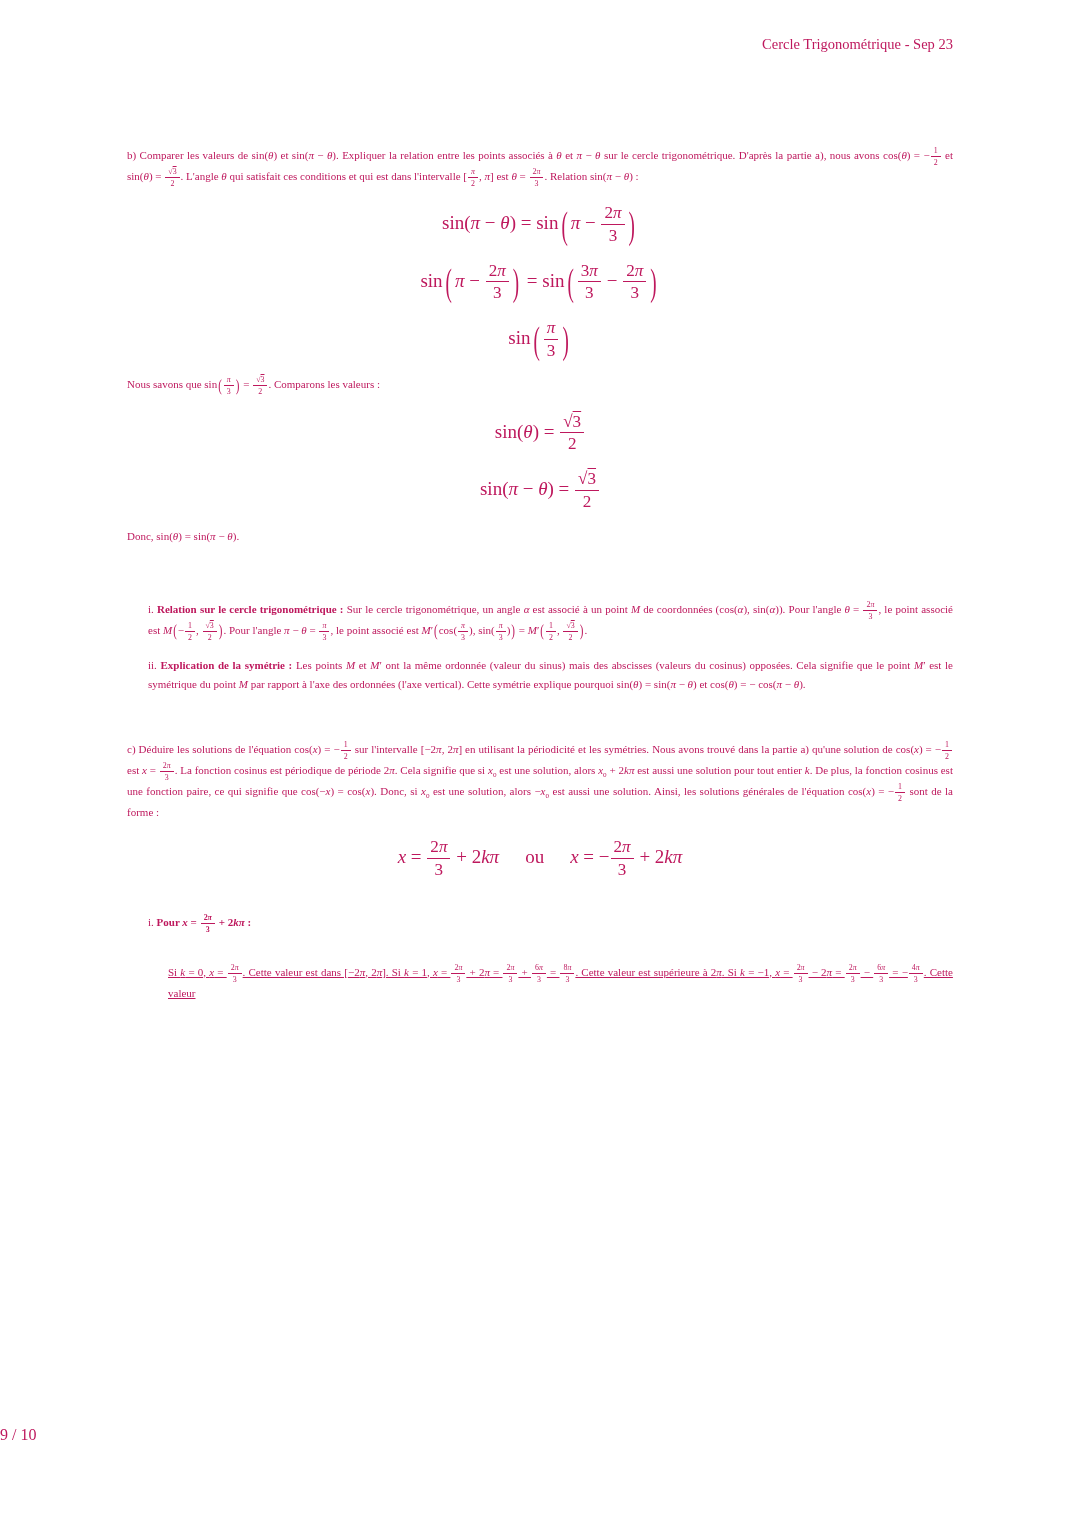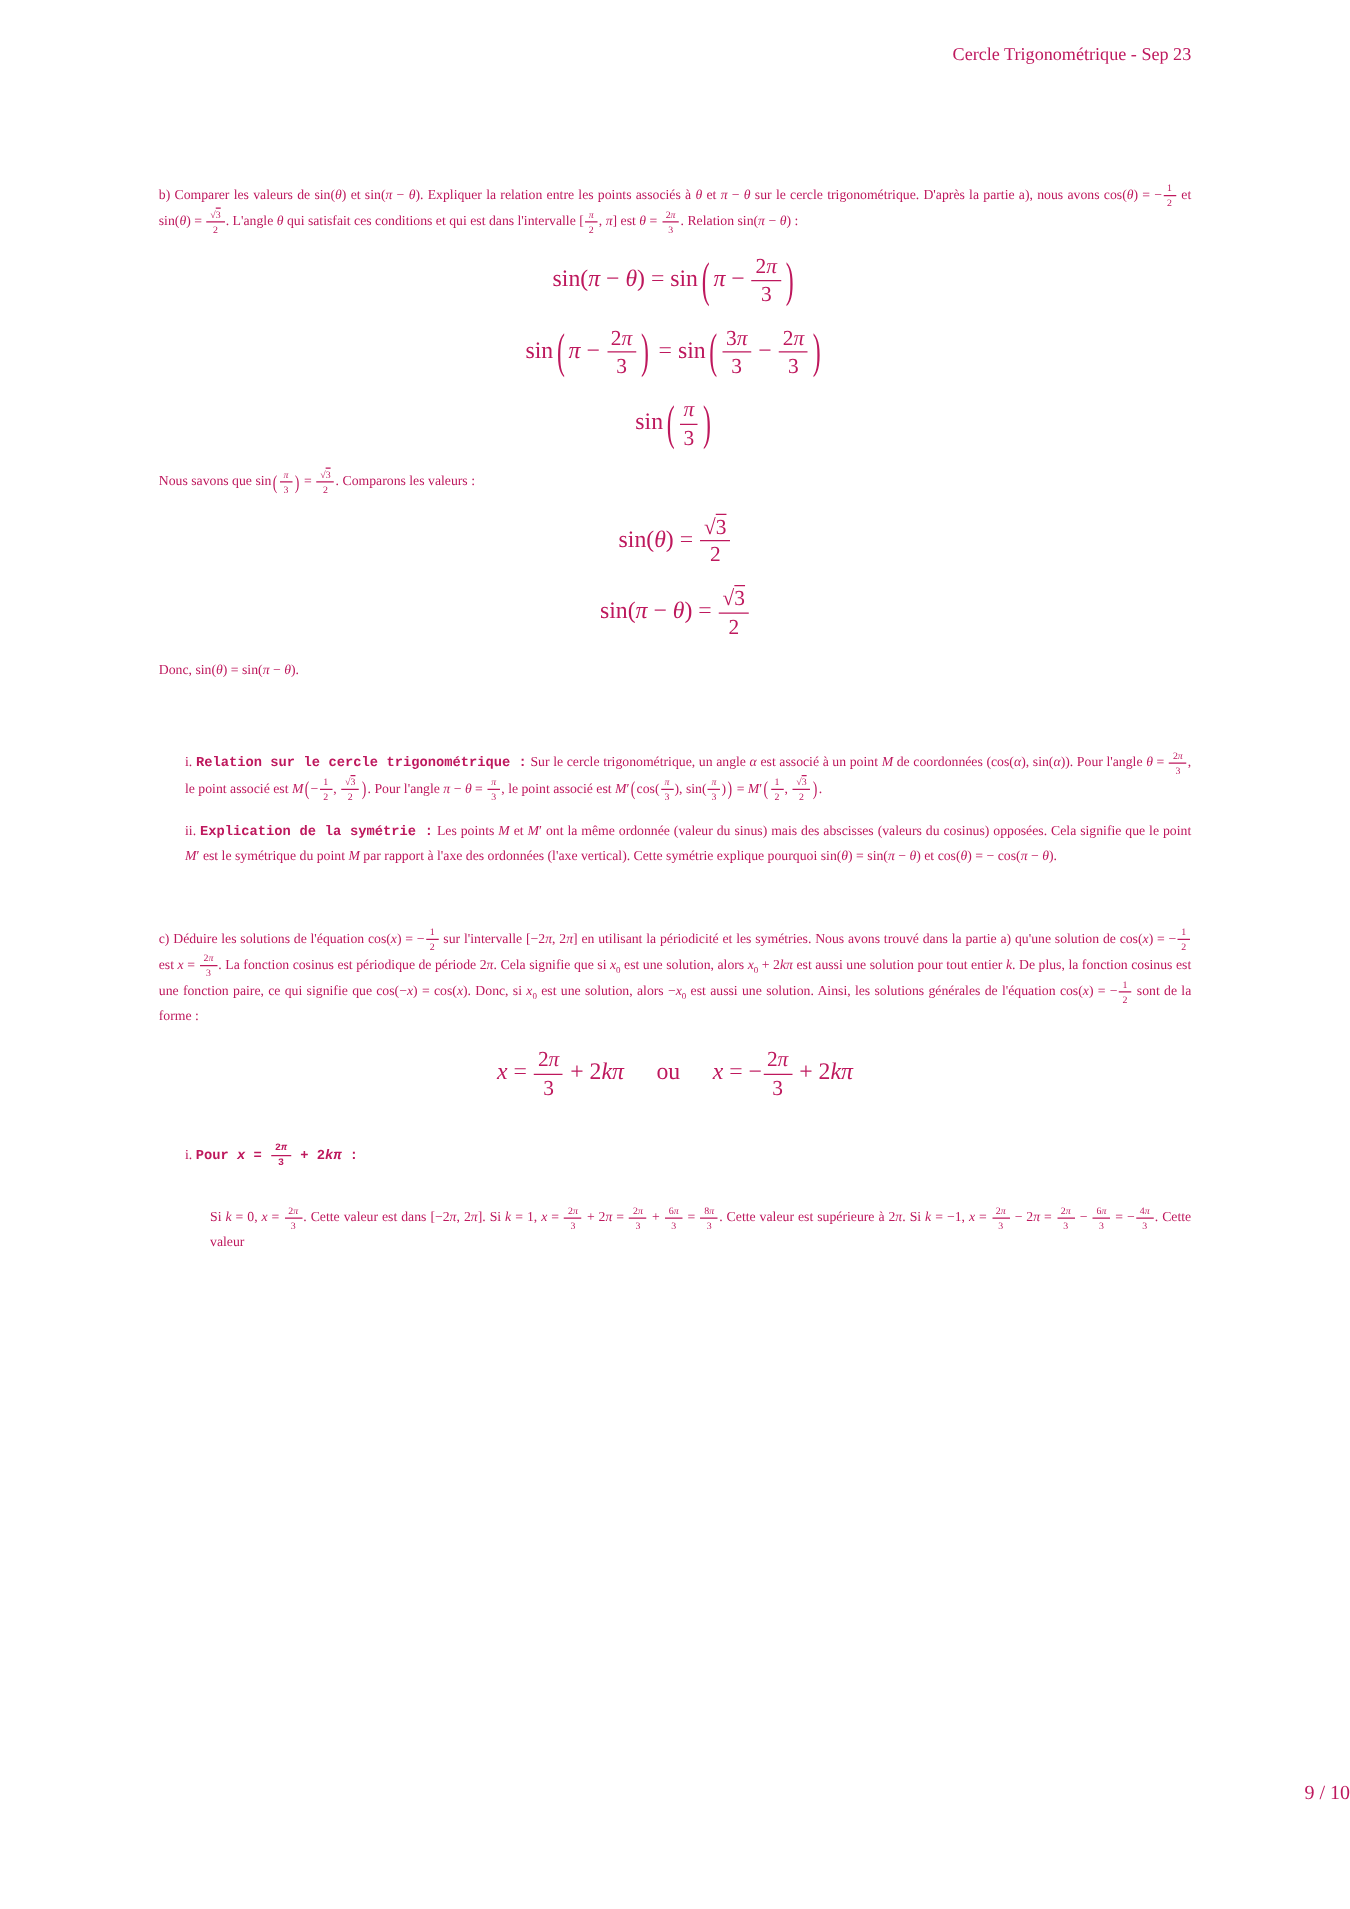--- a/index.html
+++ b/index.html
@@ -14,27 +14,27 @@
   .ind2{margin-left:41px;}
   .dline{text-align:center;font-size:19px;margin:15px 0;}
   .frac{
     display:inline-flex;flex-direction:column;align-items:center;
     vertical-align:middle;line-height:1.15;font-size:0.72em;margin:0 1px;text-align:center;
   }
   .frac .num{display:block;padding:0 3px 1px;border-bottom:1px solid currentColor;}
   .frac .den{display:block;padding:1px 3px 0;}
   .dline .frac{font-size:0.9em;}
   .it{font-style:italic;}
-  .bd{font-weight:700;font-family:Liberation Mono, monospace;}
+  .bd{font-weight:700;}
   .ol{text-decoration:overline;}
   .bigp{display:inline-block;transform:scaleY(2.05);transform-origin:50% 40%;margin:0 3px;}
   .mp{display:inline-block;transform:scaleY(1.45);transform-origin:50% 40%;margin:0 1px;}
   sub{font-size:0.65em;}
   .hsp{display:inline-block;}
-  .pagefooter{position:absolute;left:0;right:0;top:1426px;text-align:right;font-size:16px;}
+  .pagefooter{position:absolute;left:0;right:0;top:1426px;text-align:left;font-size:16px;}
 </style>
 </head>
 <body>
 
 <div class="page">
   <div class="pageheader">Cercle Trigonométrique - Sep 23</div>
   <main class="doc">
       <div class="para"><span>b) Comparer les valeurs de sin(</span><span class="it">θ</span><span>) et sin(</span><span class="it it">π</span><span> − </span><span class="it">θ</span><span>). Expliquer la relation entre les points associés à </span><span class="it">θ</span><span> et </span><span class="it it">π</span><span> − </span><span class="it">θ</span><span> sur le cercle trigonométrique. D'après la partie a), nous avons cos(</span><span class="it">θ</span><span>) = −</span><span class="frac">
           <span class="num"><span>1</span></span>
           <span class="den"><span>2</span></span>
@@ -131,21 +131,21 @@
             <span class="den"><span>3</span></span>
           </span><span> + 2</span><span class="it">k</span><span class="it it">π</span><span class="hsp" style="width: 26px;"></span><span>ou</span><span class="hsp" style="width: 26px;"></span><span class="it">x</span><span> = −</span><span class="frac">
             <span class="num"><span>2</span><span class="it">π</span></span>
             <span class="den"><span>3</span></span>
           </span><span> + 2</span><span class="it">k</span><span class="it it">π</span></div>
       </div>
       <div class="para ind1" style="margin-top: 34px;"><span>i. </span><span class="bd">Pour </span><span class="bd it">x</span><span class="bd"> = </span><span class="frac bd">
           <span class="num"><span class="bd">2</span><span class="bd it">π</span></span>
           <span class="den"><span class="bd">3</span></span>
         </span><span class="bd"> + 2</span><span class="bd it">k</span><span class="bd it it">π</span><span class="bd"> :</span></div>
-      <div class="para ind2" style="margin-top: 28px;"><span>Si </span><span class="it">k</span><span> = 0, </span><span class="it">x</span><span> = </span><span class="frac">
+      <div class="para ind2" style="margin-top: 28px; text-decoration: underline;"><span>Si </span><span class="it">k</span><span> = 0, </span><span class="it">x</span><span> = </span><span class="frac">
           <span class="num"><span>2</span><span class="it">π</span></span>
           <span class="den"><span>3</span></span>
         </span><span>. Cette valeur est dans [−2</span><span class="it it">π</span><span>, 2</span><span class="it it">π</span><span>]. Si </span><span class="it">k</span><span> = 1, </span><span class="it">x</span><span> = </span><span class="frac">
           <span class="num"><span>2</span><span class="it">π</span></span>
           <span class="den"><span>3</span></span>
         </span><span> + 2</span><span class="it it">π</span><span> = </span><span class="frac">
           <span class="num"><span>2</span><span class="it">π</span></span>
           <span class="den"><span>3</span></span>
         </span><span> + </span><span class="frac">
           <span class="num"><span>6</span><span class="it">π</span></span>

